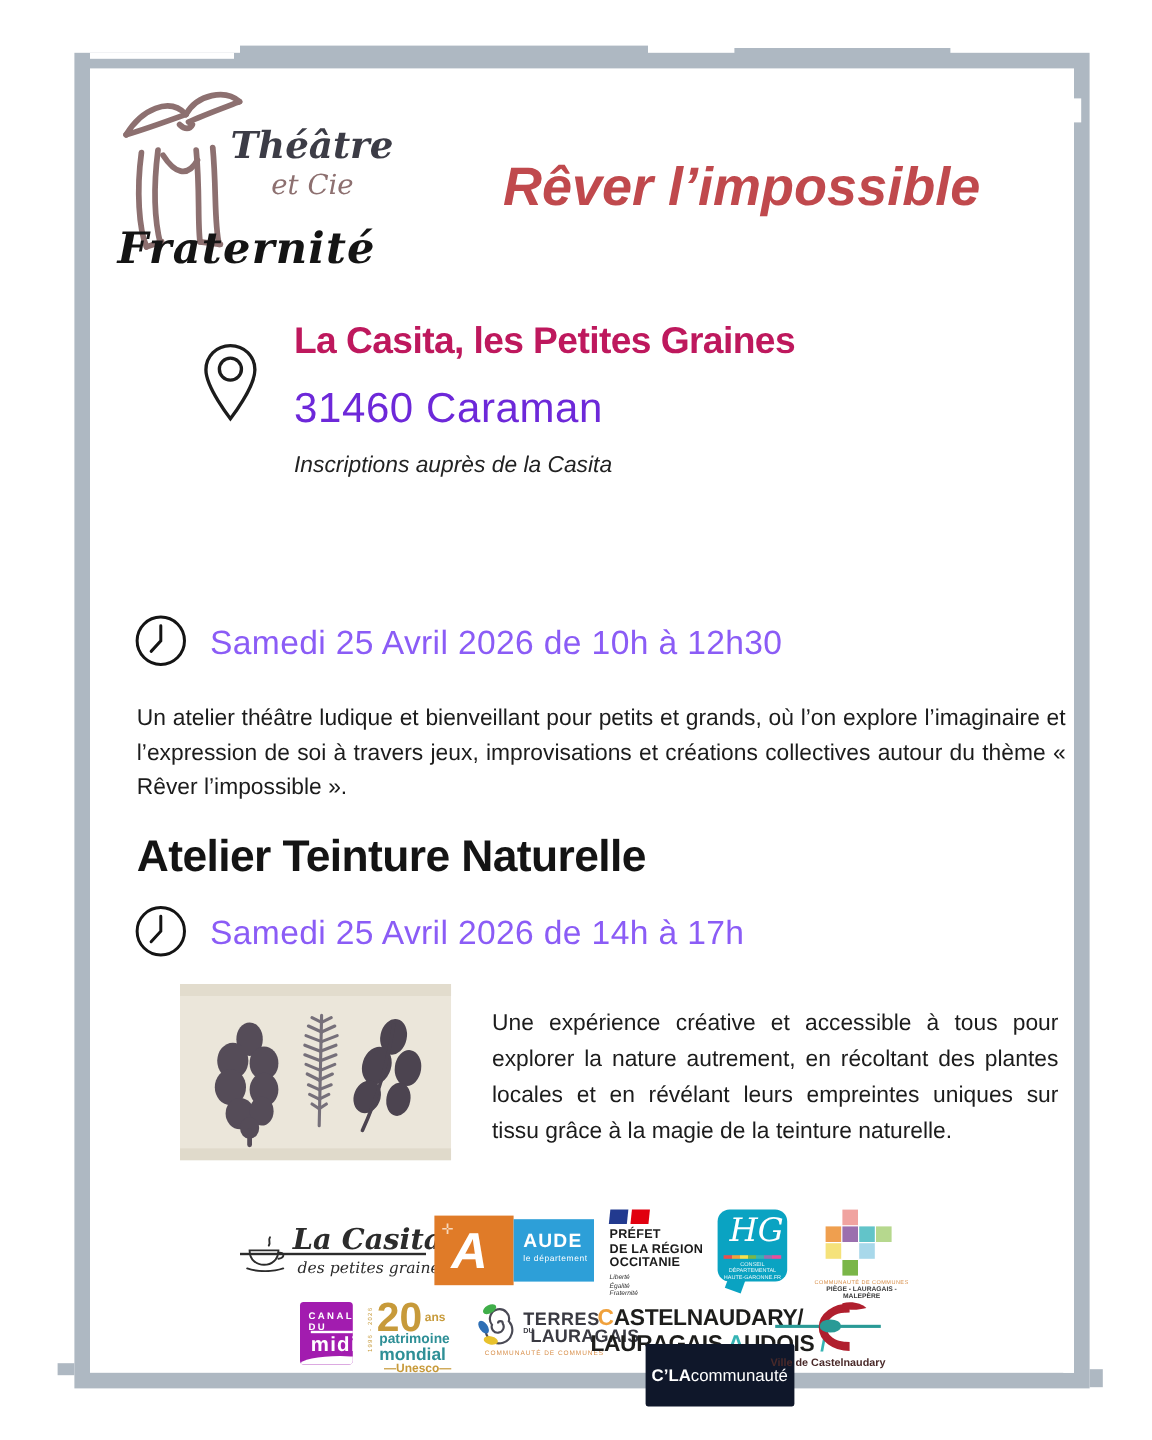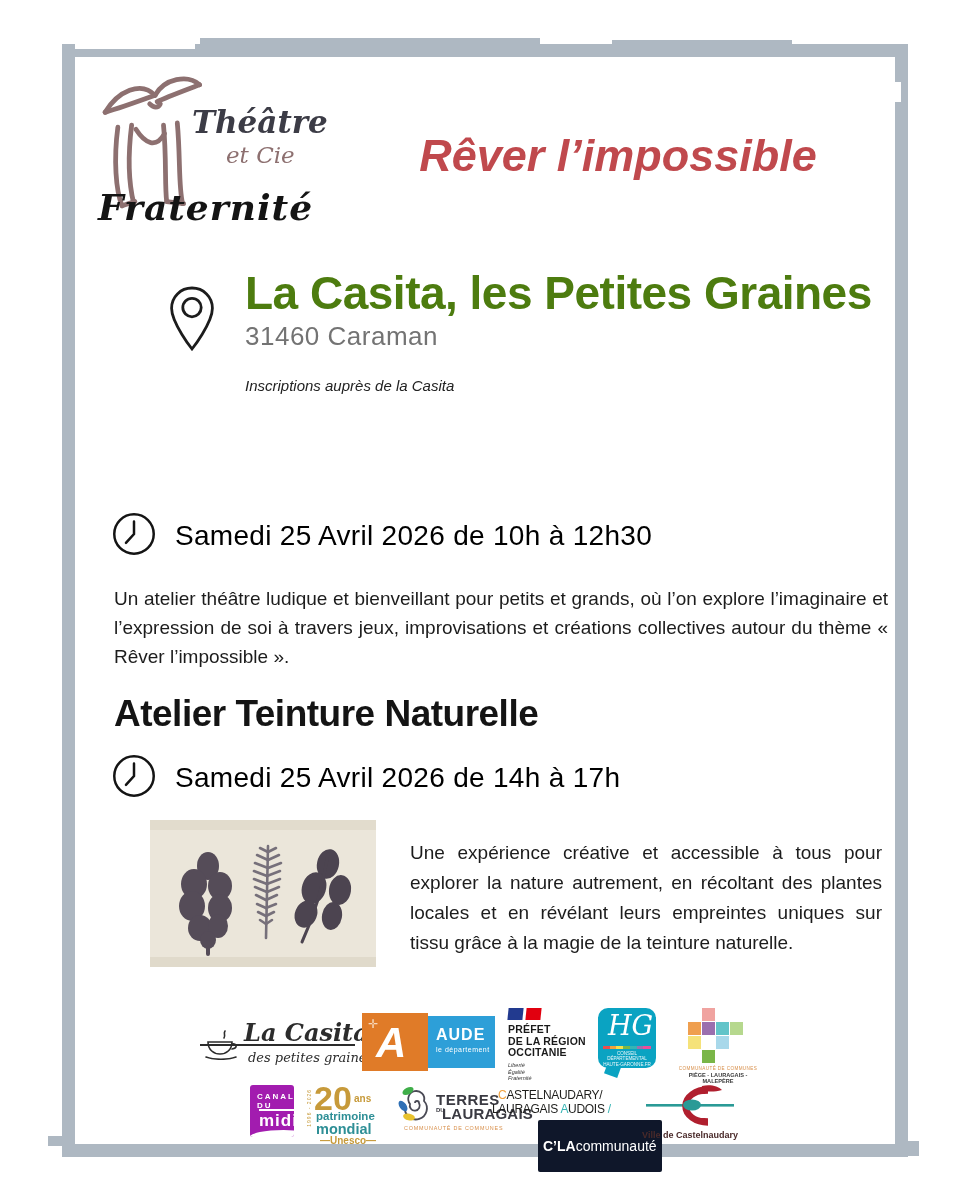--- a/index.html
+++ b/index.html
@@ -14,32 +14,32 @@
 
   
   .m-logo { left:95px; top:72px; width:120px; height:138px; }
   .brand-n1 { left:192px; top:104px; font-family:"DejaVu Serif", serif; font-style:italic; font-weight:700; font-size:31px; color:#3c3c46; }
   .brand-n2 { left:226px; top:142px; font-family:"DejaVu Serif", serif; font-style:italic; font-size:23px; color:#8d7070; }
   .brand-sub { left:98px; top:186px; font-family:"DejaVu Serif", serif; font-style:italic; font-weight:700; font-size:36px; color:#141414; letter-spacing:1px; }
   .red-title { left:368px; top:130px; width:500px; text-align:center; font-size:45px; font-weight:700; font-style:italic; color:#c0494d; letter-spacing:0px; }
 
   
   .pin { left:168px; top:284px; }
-  .loc1 { left:245px; top:266px; font-size:46px; font-weight:700; color:#4d7c0f; letter-spacing:-0.5px; }
-  .loc2 { left:245px; top:321px; font-size:26px; font-weight:400; color:#737373; letter-spacing:0.5px; }
-  .loc-note { left:245px; top:377px; font-size:15px; font-style:italic; color:#222; }
+  .loc1 { left:245px; top:266px; font-size:31px; font-weight:700; color:#be185d; letter-spacing:-0.5px; }
+  .loc2 { left:245px; top:321px; font-size:35px; font-weight:400; color:#6d28d9; letter-spacing:0.5px; }
+  .loc-note { left:245px; top:377px; font-size:19px; font-style:italic; color:#222; }
 
   
   .h-ws { font-size:37px; font-weight:700; color:#141414; letter-spacing:-0.5px; }
   .ws1-title { left:114px; top:444px; }
   .ws2-title { left:114px; top:693px; }
   .clock { width:46px; height:46px; }
   .clock1 { left:111px; top:511px; }
   .clock2 { left:111px; top:753px; }
-  .date { font-size:28px; color:#000000; letter-spacing:0.3px; }
+  .date { font-size:28px; color:#8b5cf6; letter-spacing:0.3px; }
   .date1 { left:175px; top:520px; }
   .date2 { left:175px; top:762px; }
   .para { font-size:19px; color:#1c1c1c; text-align:justify; }
   .para1 { left:114px; top:584px; width:774px; line-height:29px; }
   .para2 { left:410px; top:838px; width:472px; line-height:30px; }
   .leafimg { left:150px; top:820px; width:226px; height:147px; box-shadow:0 0 0 1px #d8d2c6 inset; }
   .casita { left:200px; top:1010px; width:155px; height:62px; }
   .casita-line { left:0; top:34px; width:155px; height:2px; background:#2c2c2c; }
   .casita-t1 { left:44px; top:8px; font-family:"DejaVu Serif", serif; font-style:italic; font-weight:700; font-size:24px; color:#2c2c2c; white-space:nowrap; }
   .casita-t2 { left:48px; top:40px; font-family:"DejaVu Serif", serif; font-style:italic; font-size:13px; color:#2c2c2c; white-space:nowrap; }
@@ -86,21 +86,21 @@
   .canal-p2 { position:absolute; left:66px; top:38px; font-size:14.5px; font-weight:700; color:#2e8f96; }
   .canal-p3 { position:absolute; left:70px; top:52px; font-size:10px; font-weight:700; color:#c79a3a; }
 
   .terres { left:398px; top:1083px; width:122px; height:60px; }
   .terres-t1 { position:absolute; left:38px; top:8px; font-size:15px; font-weight:700; color:#3a3a42; letter-spacing:0.5px; }
   .terres-du { position:absolute; left:38px; top:24px; font-size:6px; font-weight:700; color:#3a3a42; }
   .terres-t2 { position:absolute; left:44px; top:22px; font-size:15px; font-weight:700; color:#3a3a42; letter-spacing:0.2px; }
   .terres-sub { position:absolute; left:6px; top:42px; width:116px; font-size:5.4px; color:#d88f4a; letter-spacing:0.8px; }
 
   .castel { left:498px; top:1088px; width:136px; height:52px; }
-  .castel-l { font-size:12px; font-weight:400; color:#1d1d1b; letter-spacing:-0.3px; white-space:nowrap; }
+  .castel-l { font-size:19px; font-weight:700; color:#1d1d1b; letter-spacing:-0.3px; white-space:nowrap; }
   .castel-c { color:#f0a13c; }
   .castel-a { color:#35b4b4; }
   .castel-badge { position:absolute; left:40px; top:32px; background:#0f172a; color:#fff; font-size:14px; padding:18px 5px; border-radius:2px; }
   .castel-badge b { font-weight:700; }
 
   .ville { left:642px; top:1082px; width:96px; height:62px; }
   .ville-label { position:absolute; left:0; top:48px; width:96px; text-align:center; font-size:9px; font-weight:700; color:#4a2a2a; }
 
   svg { display:block; }
 </style>

